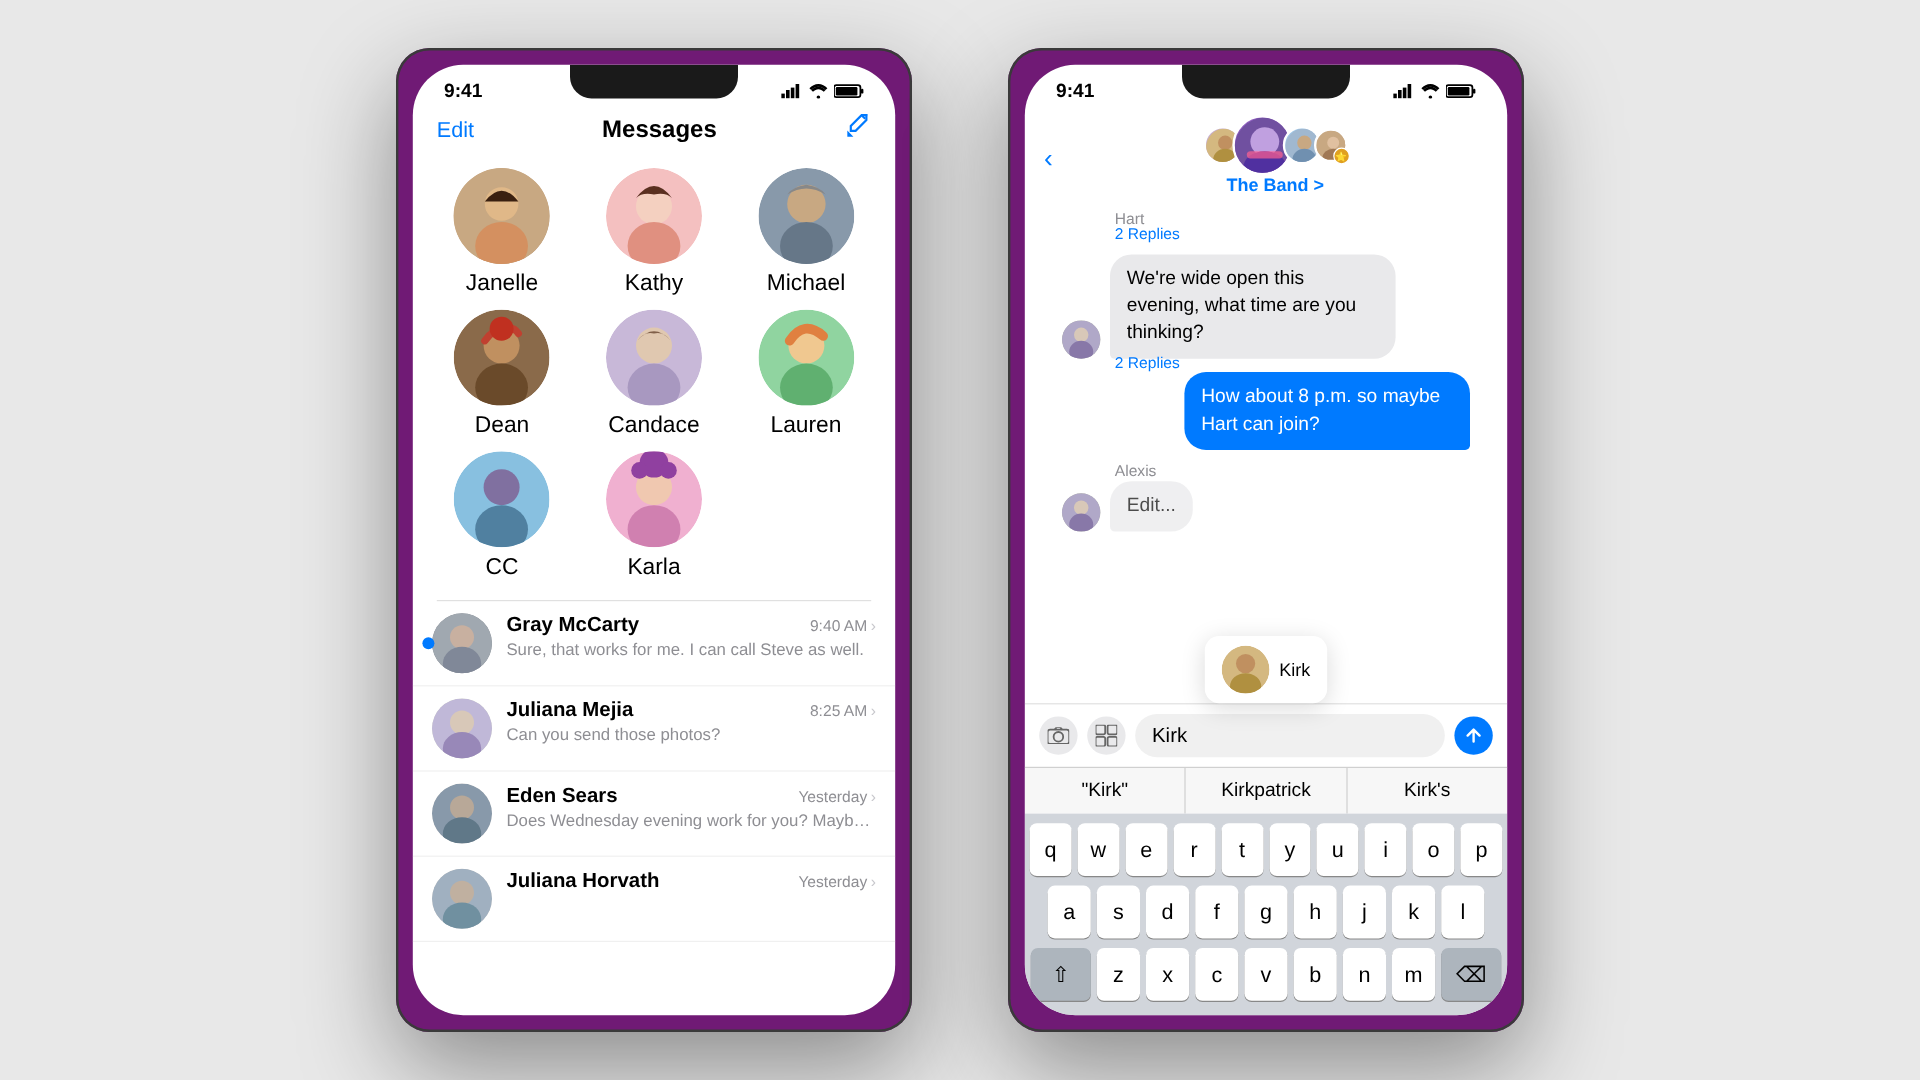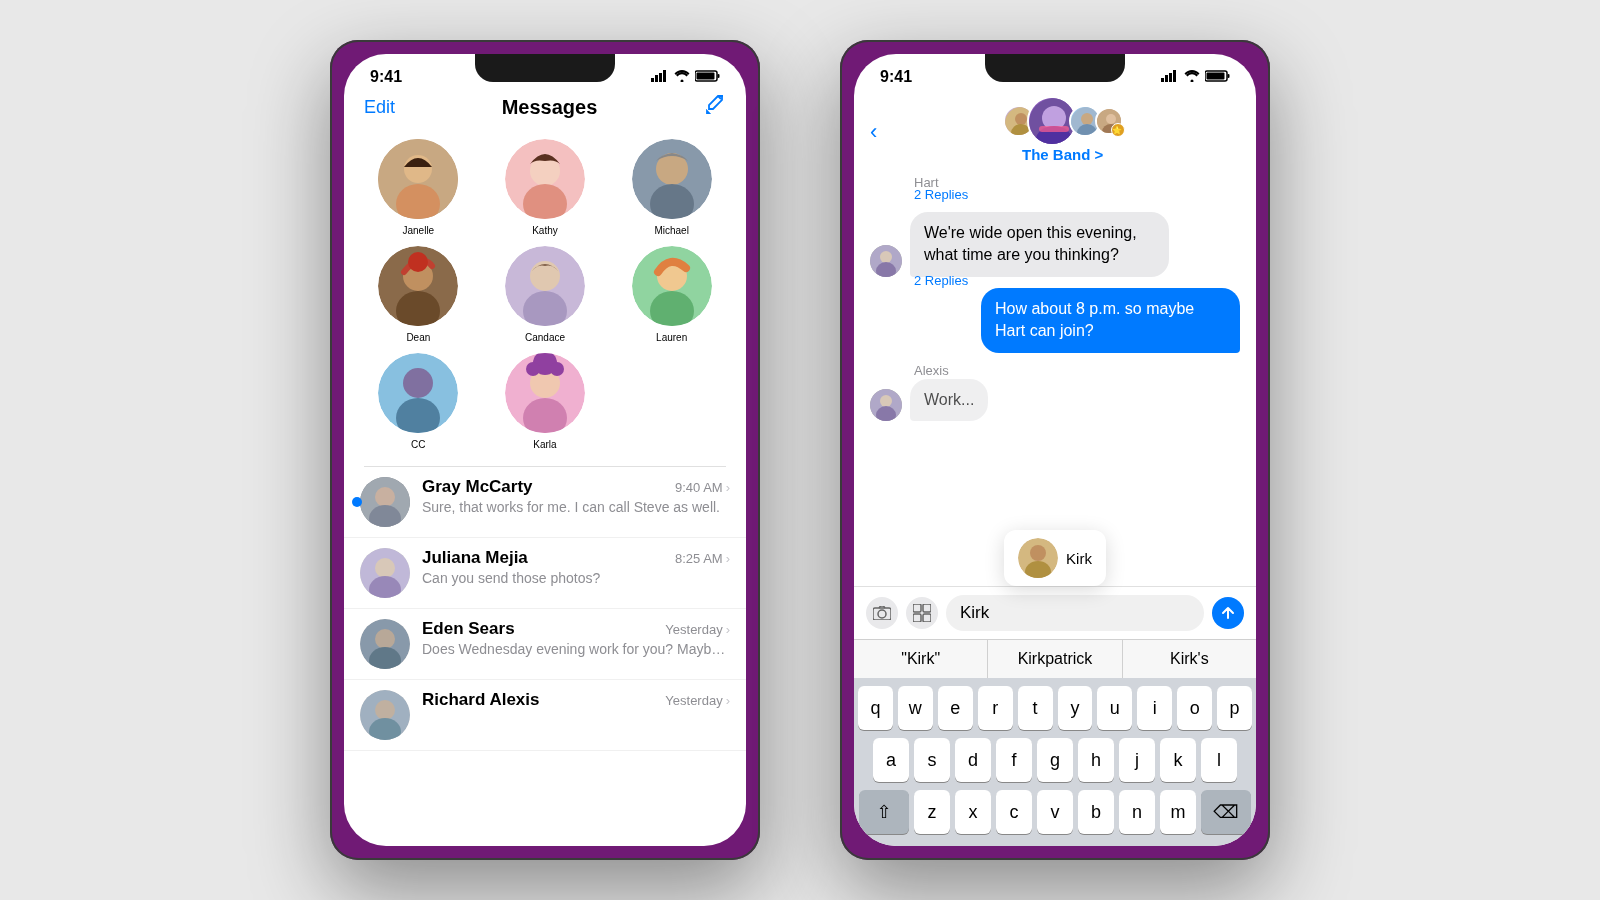--- a/index.html
+++ b/index.html
@@ -94,21 +94,21 @@
       width: 80px;
       height: 80px;
       border-radius: 50%;
       overflow: hidden;
       display: flex;
       align-items: center;
       justify-content: center;
       font-size: 38px;
     }
     .contact-name {
-      font-size: 10px;
+      font-size: 19px;
       color: #000;
       text-align: center;
     }
 
     .divider { height: 1px; background: #e0e0e0; margin: 0 20px; }
 
     
     .message-row {
       display: flex;
       align-items: flex-start;
@@ -539,21 +539,21 @@
       <div class="message-row">
         <div class="msg-avatar">
           <svg width="50" height="50" viewBox="0 0 50 50">
             <circle cx="25" cy="25" r="25" fill="#a0b0c0"></circle>
             <circle cx="25" cy="20" r="10" fill="#c0b0a0"></circle>
             <ellipse cx="25" cy="42" rx="16" ry="14" fill="#7090a0"></ellipse>
           </svg>
         </div>
         <div class="msg-content">
           <div class="msg-header">
-            <span class="msg-name">Richard Alexis</span>
+            <span class="msg-name">Juliana Horvath</span>
             <span class="msg-time">
               <span>Yesterday</span>
               <span class="chevron">›</span>
             </span>
           </div>
           <div class="msg-preview"></div>
         </div>
       </div>
 
     </div>
@@ -625,21 +625,21 @@
                     <ellipse cx="14" cy="23" rx="9" ry="8" fill="#a07855"></ellipse>
                   </svg>
               </div>
               <div style="position:absolute;bottom:-2px;right:-2px;width:14px;height:14px;border-radius:50%;background:#e0a020;border:1.5px solid #fff;display:flex;align-items:center;justify-content:center;font-size:8px;">⭐</div>
             </div>
           </div>
           <div class="group-name-row">The Band &gt;</div>
         </div>
       </div>
 
-      <div style="flex:1;overflow:hidden;padding:0 16px;">
+      <div style="flex:1;overflow:hidden;padding:0 31px;">
 
         <div class="sender-label">Hart</div>
         <div class="replies-label">2 Replies</div>
 
         <div style="margin-top:10px;">
           <div class="bubble-row incoming">
             <div class="bubble-avatar">
               <svg width="32" height="32" viewBox="0 0 32 32">
                   <circle cx="16" cy="16" r="16" fill="#b0a8c8"></circle>
                   <circle cx="16" cy="12" r="6" fill="#d8c8b8"></circle>
@@ -660,21 +660,21 @@
         <div style="margin-top:10px;">
           <div class="sender-label">Alexis</div>
           <div class="bubble-row incoming">
             <div class="bubble-avatar">
               <svg width="32" height="32" viewBox="0 0 32 32">
                   <circle cx="16" cy="16" r="16" fill="#b0a8c8"></circle>
                   <circle cx="16" cy="12" r="6" fill="#d8c8b8"></circle>
                   <ellipse cx="16" cy="26" rx="10" ry="9" fill="#8878a8"></ellipse>
                 </svg>
             </div>
-            <div class="bubble incoming-bubble" style="opacity:0.7;">Work...</div>
+            <div class="bubble incoming-bubble" style="opacity:0.7;">Edit...</div>
           </div>
         </div>
 
       </div>
 
       <div class="mention-popup" style="position:relative;margin:4px 14px 0;bottom:auto;left:auto;transform:none;align-self:center;width:fit-content;">
         <div style="width:40px;height:40px;border-radius:50%;overflow:hidden;">
           <svg width="40" height="40" viewBox="0 0 40 40">
               <circle cx="20" cy="20" r="20" fill="#d4b880"></circle>
               <circle cx="20" cy="15" r="8" fill="#c09060"></circle>

